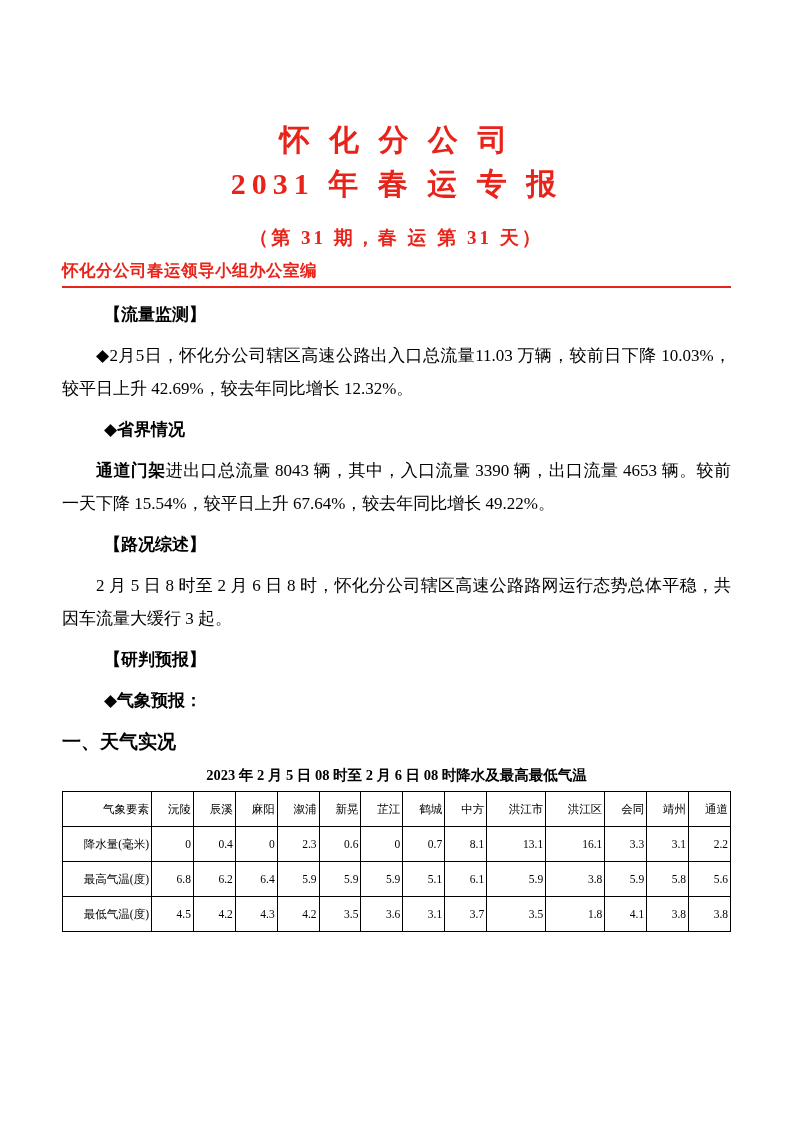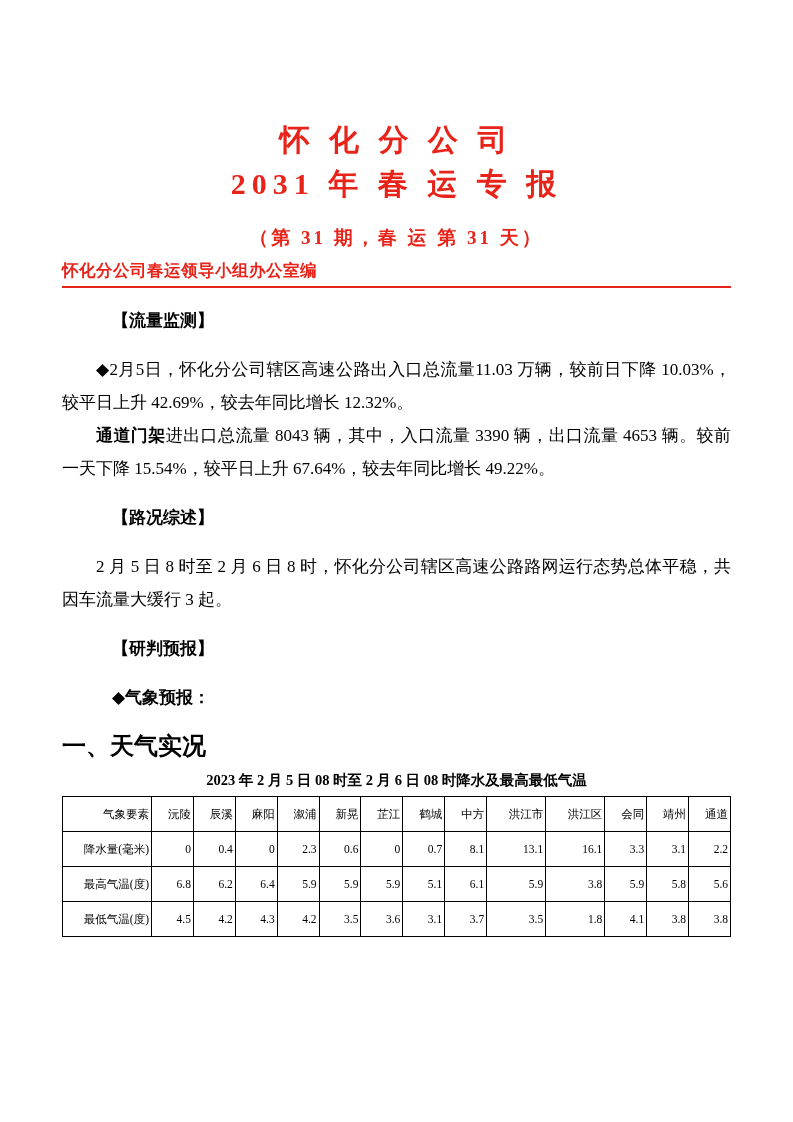--- a/index.html
+++ b/index.html
@@ -77,25 +77,25 @@
     text-indent: 2em;
     margin: 0;
     text-align: justify;
   }
   .lead-bold {
     font-weight: bold;
   }
   .section-head {
     font-weight: bold;
     text-indent: 2em;
-    margin: 16px;
+    margin: 8px;
   }
   .heading-cn {
     font-weight: bold;
-    font-size: 24px;
+    font-size: 19px;
     margin: 0;
     text-indent: 0em;
   }
 
   
   .table-caption {
     text-align: center;
     font-weight: bold;
     font-size: 14.5px;
     margin-top: 8px;
@@ -136,20 +136,21 @@
 
   <div class="byline-row">
     <div class="byline-left">怀化分公司春运领导小组办公室编</div>
   </div>
 
   <div class="body-text">
 
     <p class="section-head">【流量监测】</p>
     <p class="p">◆2月5日，怀化分公司辖区高速公路出入口总流量11.03 万辆，较前日下降 10.03%，较平日上升 42.69%，较去年同比增长 12.32%。</p>
 
+    <p class="section-head">◆省界情况</p>
 
 
     <p class="p"><span class="lead-bold">通道门架</span><span>进出口总流量 8043 辆，其中，入口流量 3390 辆，出口流量 4653 辆。较前一天下降 15.54%，较平日上升 67.64%，较去年同比增长 49.22%。</span></p>
 
     <p class="section-head">【路况综述】</p>
     <p class="p">2 月 5 日 8 时至 2 月 6 日 8 时，怀化分公司辖区高速公路路网运行态势总体平稳，共因车流量大缓行 3 起。</p>
 
     <p class="section-head">【研判预报】</p>
     <p class="section-head">◆气象预报：</p>
     <p class="heading-cn">一、天气实况</p>

